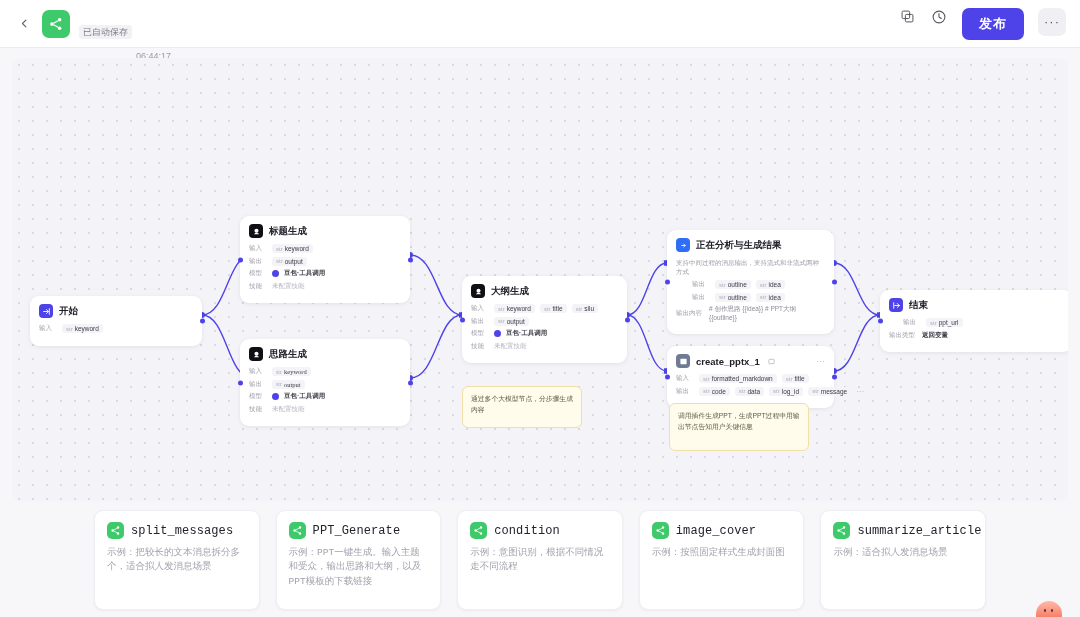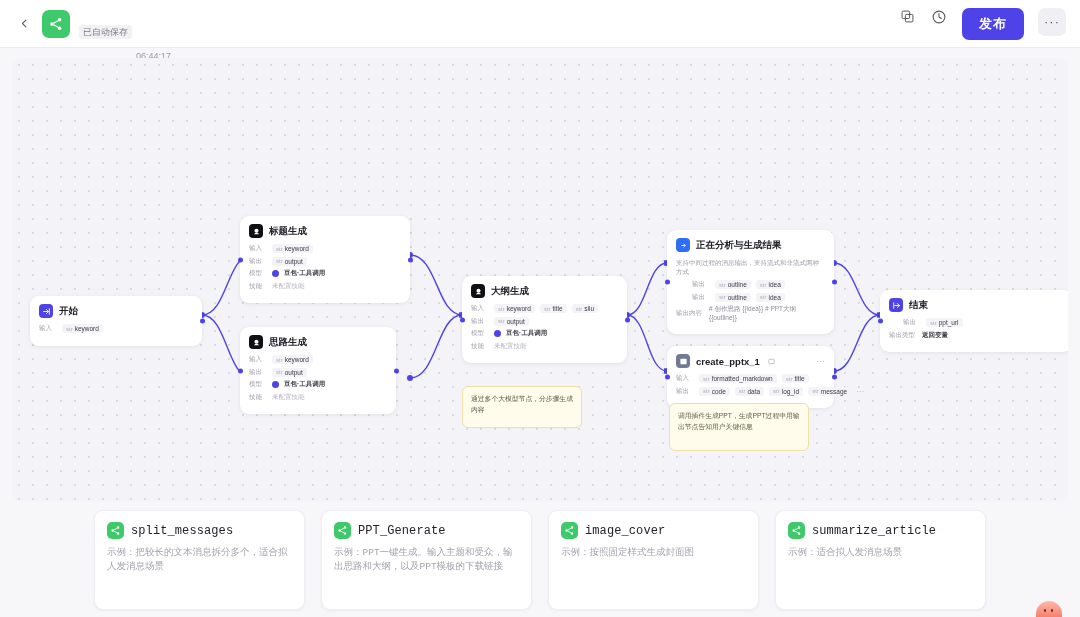--- a/index.html
+++ b/index.html
@@ -304,21 +304,21 @@
         <span class="model-name">豆包·工具调用</span>
       </div>
       <div class="row">
         <span class="row-label">技能</span>
         <span class="plain muted">未配置技能</span>
       </div>
       <span class="port left"></span>
       <span class="port right"></span>
     </div>
 
-    <div class="node" style="left:228px; top:269px; width:156px;">
+    <div class="node" style="left:228px; top:281px; width:170px;font-family:Liberation Serif, serif;">
       <div class="node-head">
         <span class="node-ic ic-llm">
           <svg width="9" height="9" viewBox="0 0 16 16" fill="#fff">
               <circle cx="8" cy="6.5" r="3.6"></circle>
               <path d="M3.5 13c1-1.8 2.6-2.7 4.5-2.7s3.5.9 4.5 2.7z"></path>
             </svg>
         </span>
         <span class="node-title">思路生成</span>
       </div>
       <div class="row">
@@ -541,46 +541,60 @@
               <circle cx="17.5" cy="18.5" r="2.6"></circle>
               <circle cx="6" cy="12" r="2.8"></circle>
               <path d="M8.4 10.8l6.8-3.8M8.4 13.2l6.8 3.8" stroke="#fff" stroke-width="1.7"></path>
             </svg>
         </span>
         <span class="card-title">PPT_Generate</span>
       </div>
       <div class="card-desc">示例：PPT一键生成。输入主题和受众，输出思路和大纲，以及PPT模板的下载链接</div>
     </div>
 
-
     <div class="card">
       <div class="card-head">
         <span class="card-ic">
           <svg width="11" height="11" viewBox="0 0 24 24" fill="#fff">
               <circle cx="17.5" cy="5.5" r="2.6"></circle>
               <circle cx="17.5" cy="18.5" r="2.6"></circle>
               <circle cx="6" cy="12" r="2.8"></circle>
               <path d="M8.4 10.8l6.8-3.8M8.4 13.2l6.8 3.8" stroke="#fff" stroke-width="1.7"></path>
             </svg>
         </span>
-        <span class="card-title">image_cover</span>
-      </div>
-      <div class="card-desc">示例：按照固定样式生成封面图</div>
+        <span class="card-title">condition</span>
+      </div>
+      <div class="card-desc">示例：意图识别，根据不同情况走不同流程</div>
     </div>
 
     <div class="card">
       <div class="card-head">
         <span class="card-ic">
           <svg width="11" height="11" viewBox="0 0 24 24" fill="#fff">
               <circle cx="17.5" cy="5.5" r="2.6"></circle>
               <circle cx="17.5" cy="18.5" r="2.6"></circle>
               <circle cx="6" cy="12" r="2.8"></circle>
               <path d="M8.4 10.8l6.8-3.8M8.4 13.2l6.8 3.8" stroke="#fff" stroke-width="1.7"></path>
             </svg>
         </span>
+        <span class="card-title">image_cover</span>
+      </div>
+      <div class="card-desc">示例：按照固定样式生成封面图</div>
+    </div>
+
+    <div class="card">
+      <div class="card-head">
+        <span class="card-ic">
+          <svg width="11" height="11" viewBox="0 0 24 24" fill="#fff">
+              <circle cx="17.5" cy="5.5" r="2.6"></circle>
+              <circle cx="17.5" cy="18.5" r="2.6"></circle>
+              <circle cx="6" cy="12" r="2.8"></circle>
+              <path d="M8.4 10.8l6.8-3.8M8.4 13.2l6.8 3.8" stroke="#fff" stroke-width="1.7"></path>
+            </svg>
+        </span>
         <span class="card-title">summarize_article</span>
       </div>
       <div class="card-desc">示例：适合拟人发消息场景</div>
     </div>
 
   </div>
 
   <div class="mascot"></div>
 </div>
 

